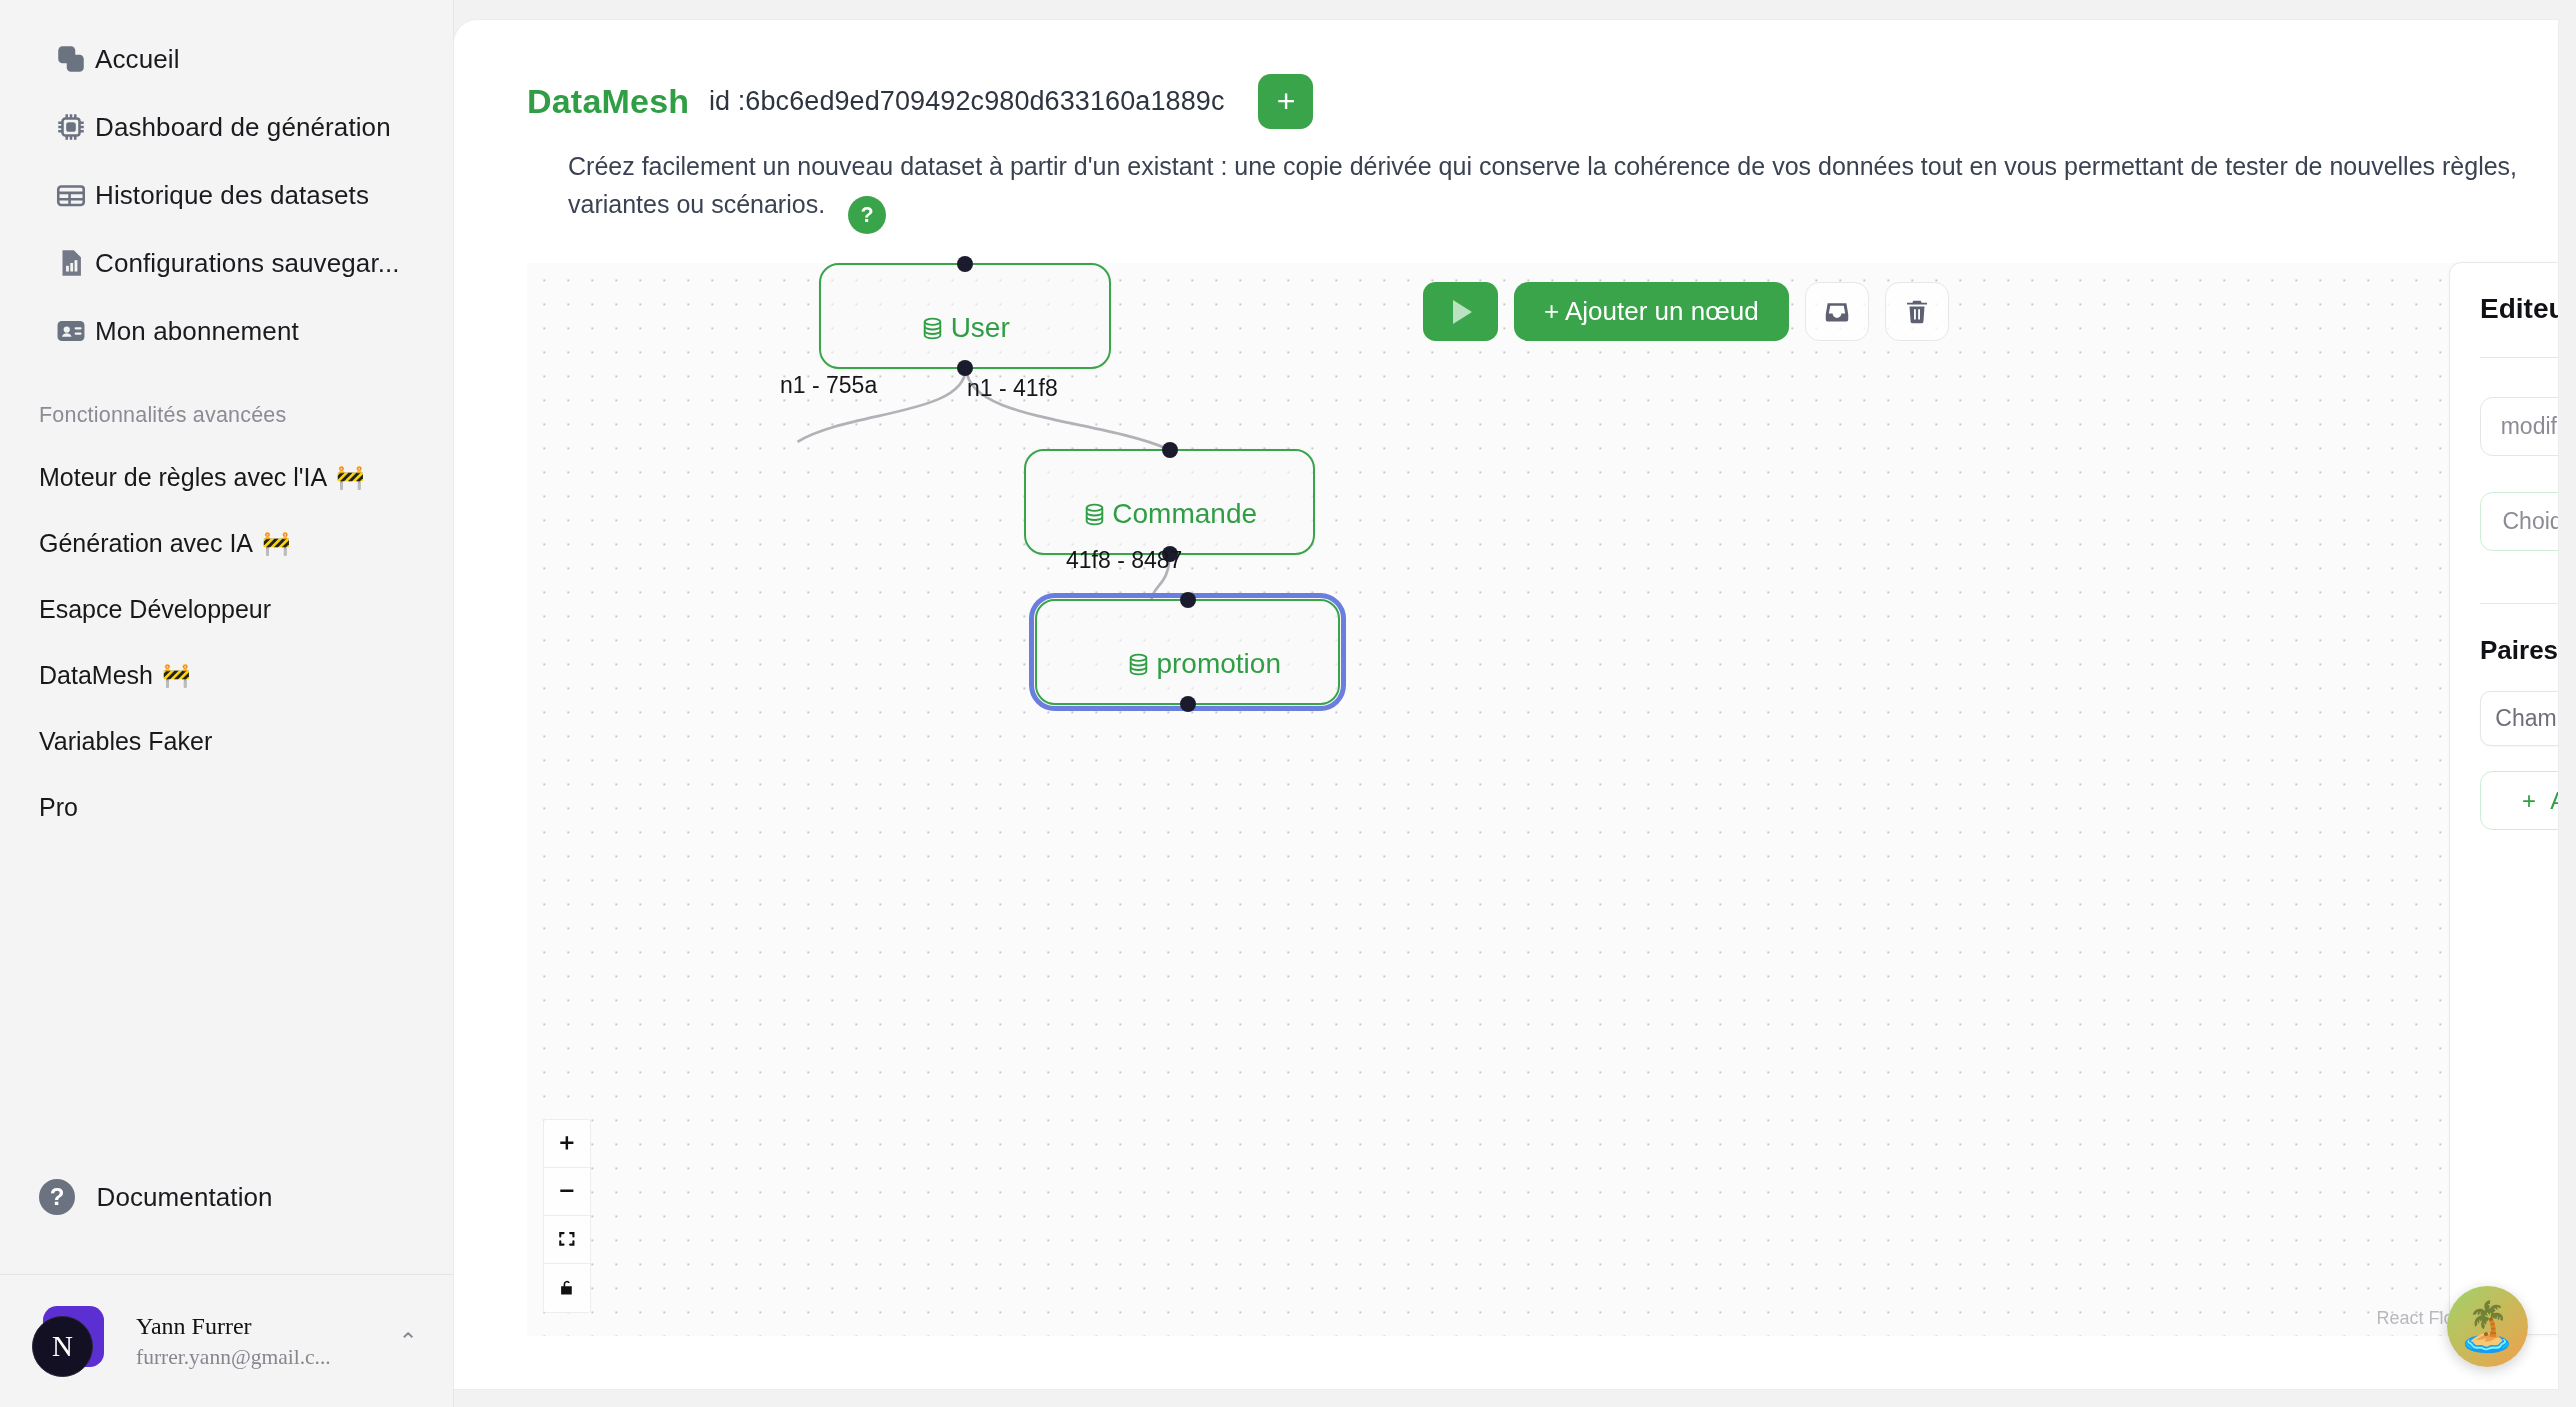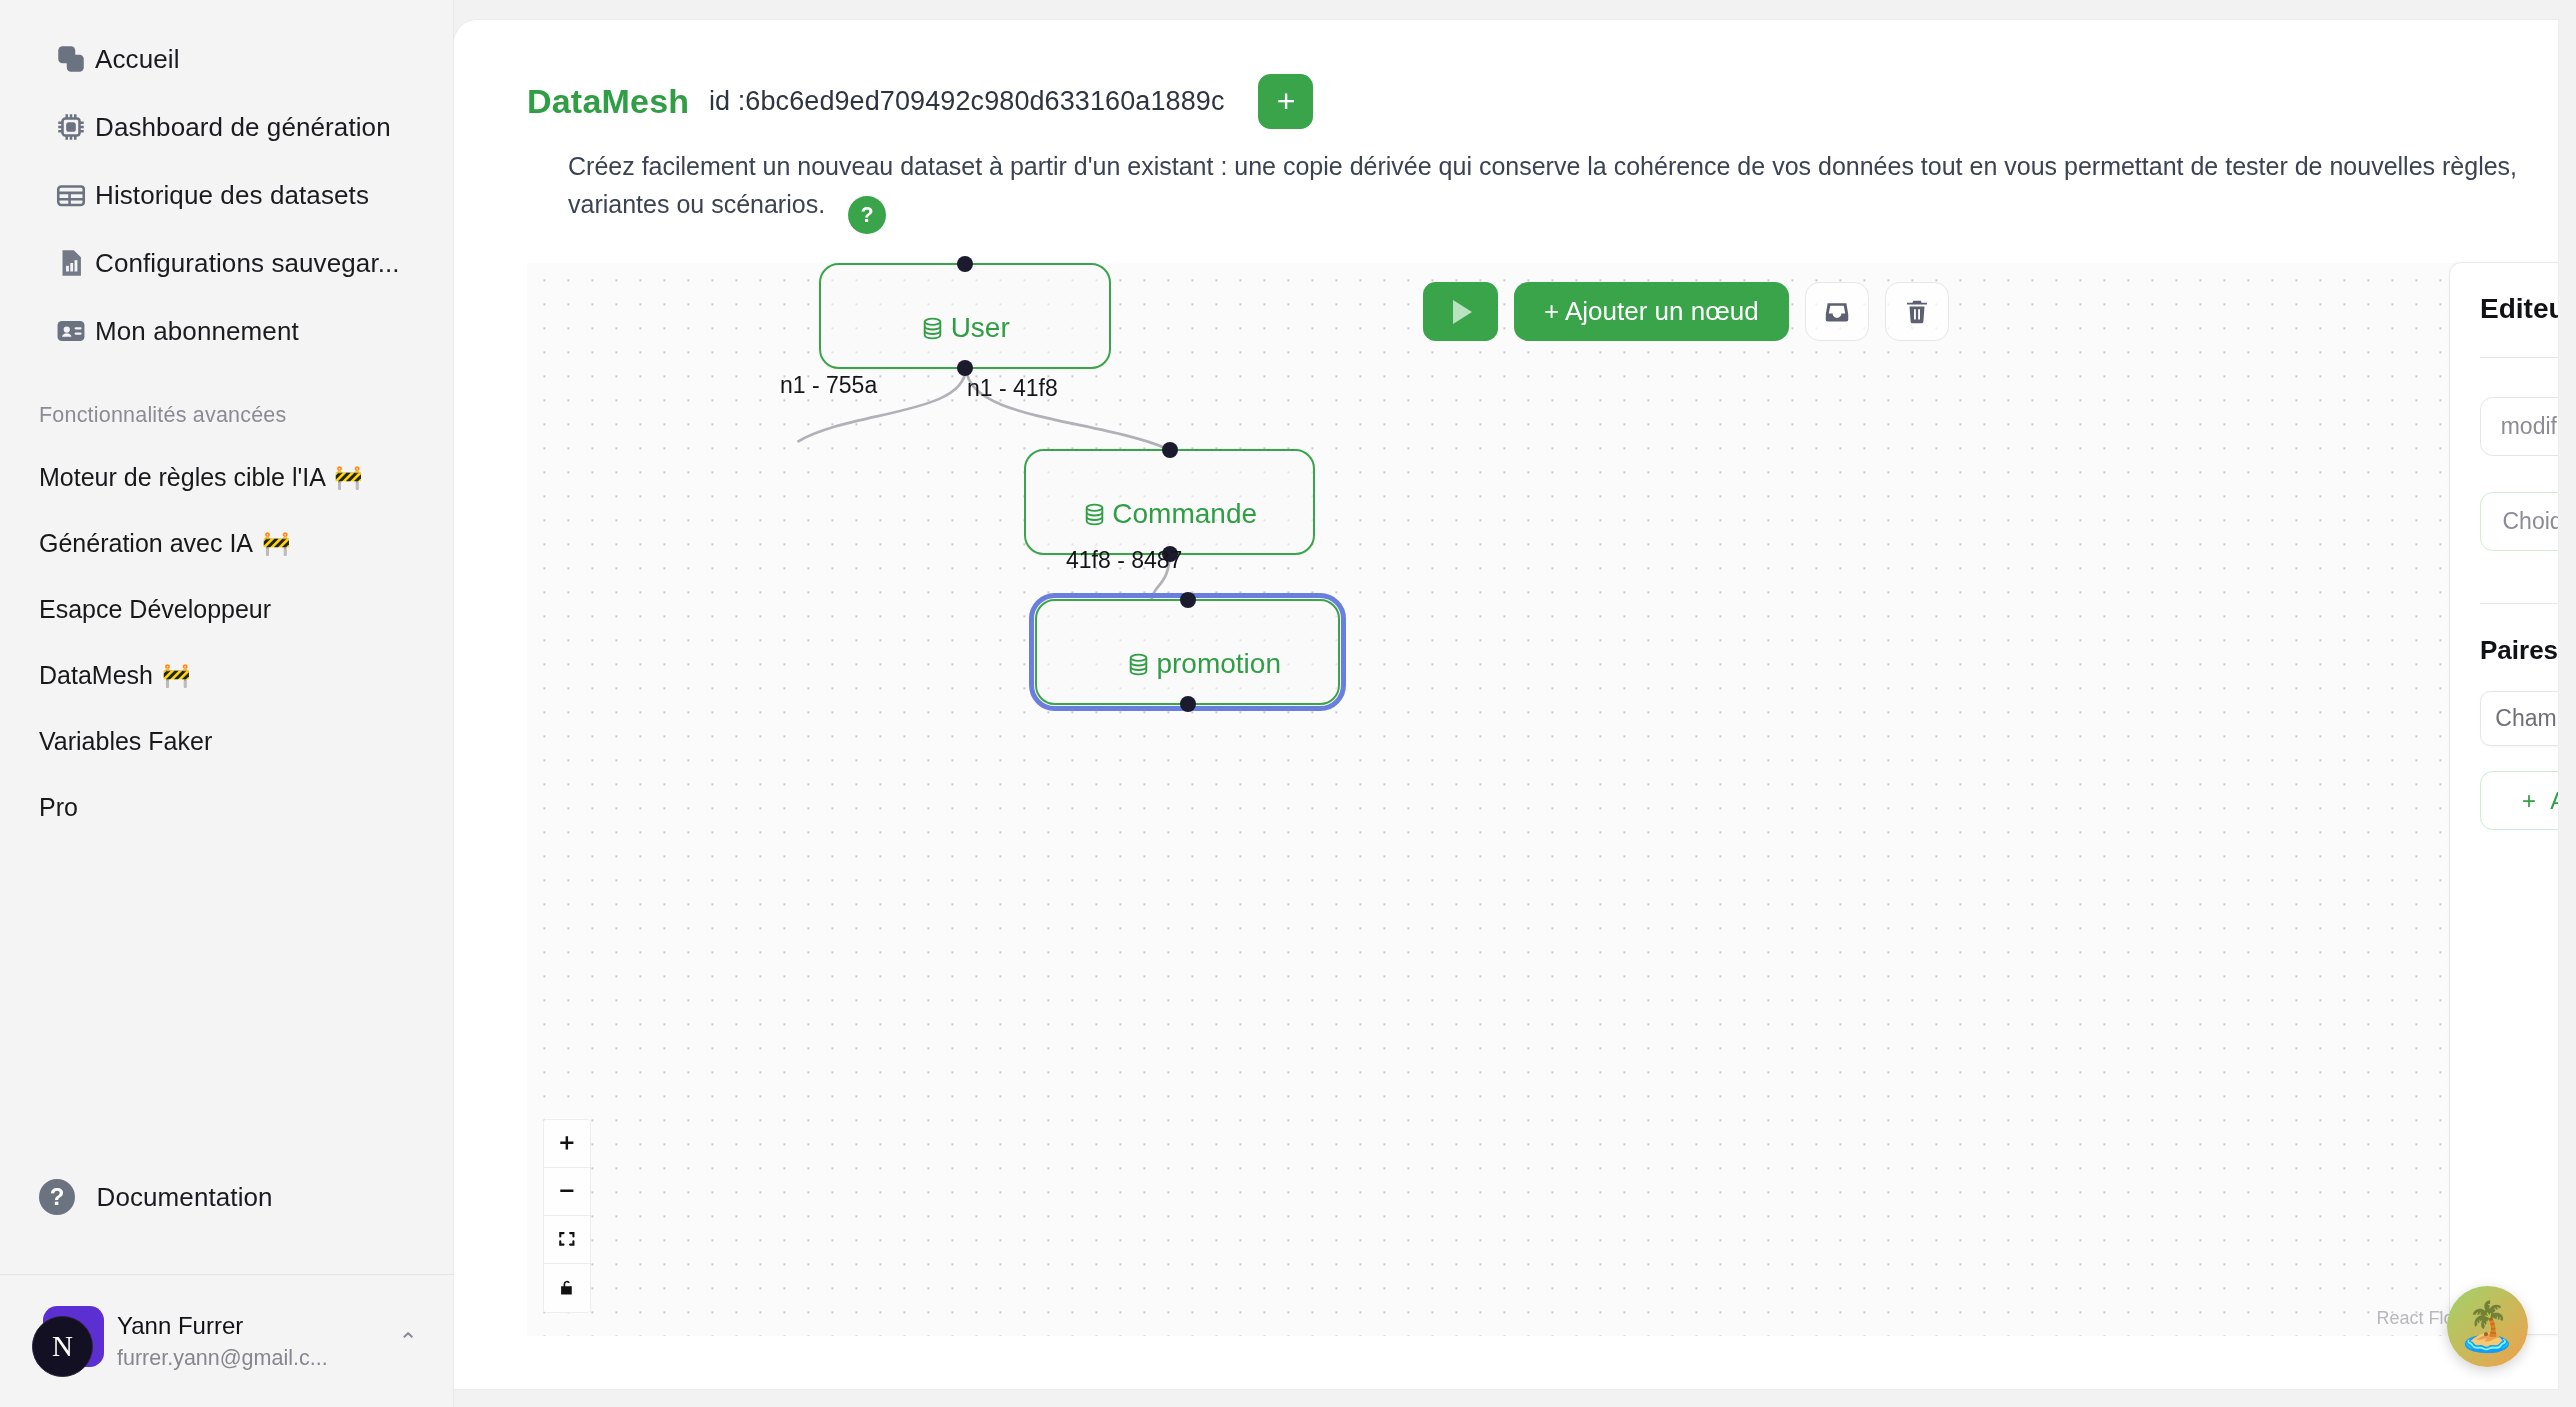--- a/index.html
+++ b/index.html
@@ -84,21 +84,21 @@
     background: #5b2fd1;
   }
   .avatar-circ {
     position: absolute; left: 0; top: 10.7px;
     width: 61px; height: 61px; border-radius: 50%;
     background: #141023; border: 1.8px solid #2a2438;
     color: #fff; font-size: 29px;
     display: flex; align-items: center; justify-content: center;
     font-family: "Liberation Serif", serif;
   }
-  .profile-text { margin-left: 13px; flex: 1; min-width: 0; }
+  .profile-text { margin-left: 32px; flex: 1; min-width: 0; font-family: Liberation Serif, serif; }
   .profile-name { font-size: 24px; color: #111116; font-weight: 400; }
   .profile-mail {
     font-size: 21.5px; color: #86868f; margin-top: 5.4px;
     white-space: nowrap; overflow: hidden; text-overflow: ellipsis;
   }
   .chev-up { color: #8a8a93; font-size: 23px; padding-right: 7.2px; }
 
   
   #main-card {
     position: absolute; left: 454px; top: 19.7px;
@@ -368,21 +368,21 @@
           </svg>
       </span>
       <span class="nav-label">Mon abonnement</span>
     </div>
   </div>
 
   <div class="section-title">Fonctionnalités avancées</div>
 
   <div>
     <div class="adv-item">
-      <span>Moteur de règles cible l'IA</span>
+      <span>Moteur de règles avec l'IA</span>
       <span class="emoji">🚧</span>
     </div>
     <div class="adv-item">
       <span>Génération avec IA</span>
       <span class="emoji">🚧</span>
     </div>
     <div class="adv-item">
       <span>Esapce Développeur</span>
     </div>
     <div class="adv-item">

